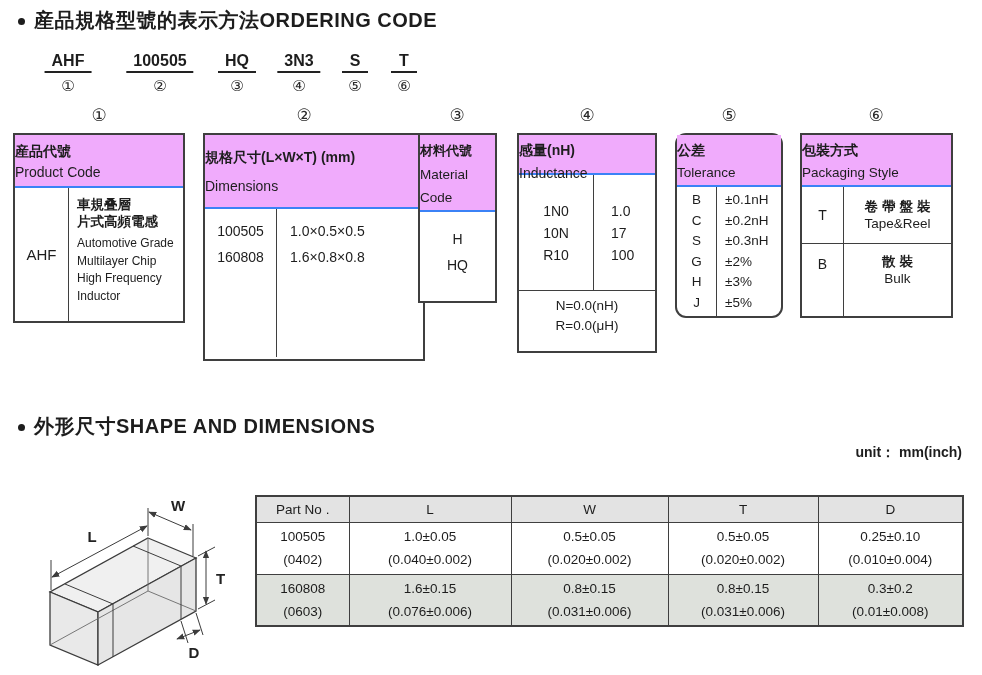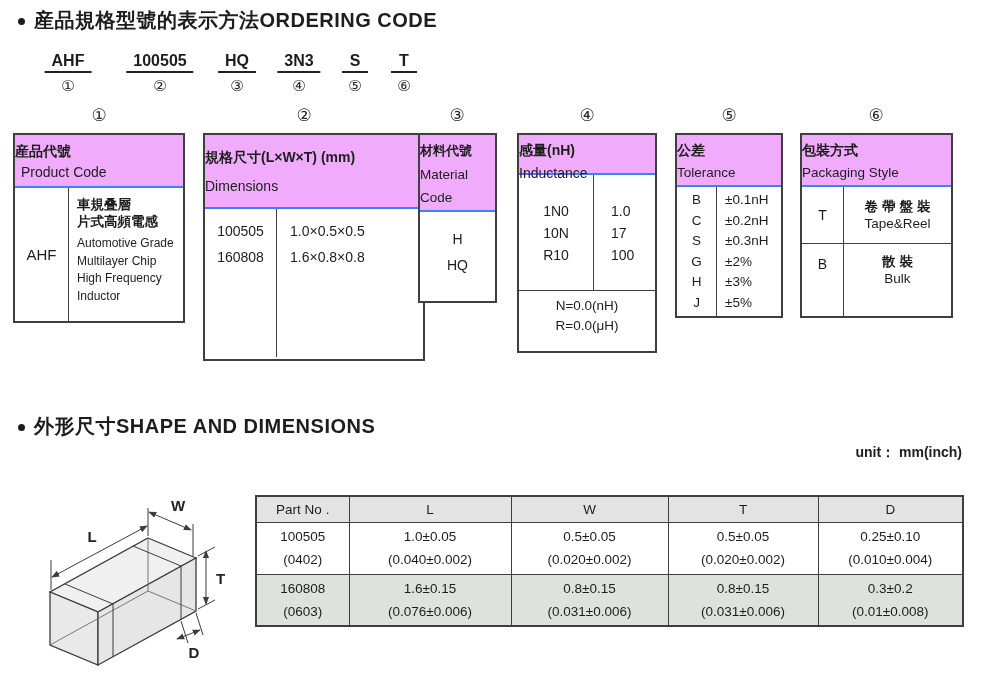--- a/index.html
+++ b/index.html
@@ -23,21 +23,21 @@
   .obox-head { background:#f0abfc; border-bottom:2px solid #3b82f6; text-align:left; }
   .hzh { font-size:14px; font-weight:bold; }
   .hen { font-size:14px; }
   .flexrow { display:flex; }
   .vline { border-right:1.5px solid #3f3f3f; }
   .center { display:flex; align-items:center; justify-content:center; }
 
   
   .b1-head { height:53px; padding-top:5px; }
   .b1-head .hzh { line-height:22px; }
-  .b1-head .hen { line-height:21px;margin-left:6px; }
+  .b1-head .hen { line-height:21px; }
   .b1-body { height:133px; }
   .b1-code { width:54px; font-size:15px; }
   .b1-desc { flex:1; padding:8px 4px 0 8px; }
   .b1-zh { font-size:13.5px; font-weight:bold; line-height:17px; }
   .b1-en { font-size:12px; line-height:17.5px; margin-top:5px; }
 
   
   .b2-head { height:74px; padding-top:11px; }
   .b2-head .hzh { line-height:22px; font-size:14px; }
   .b2-head .hen { line-height:22px; margin-top:7px; }
@@ -207,21 +207,21 @@
         <div class="b4-line">17</div>
         <div class="b4-line">100</div>
       </div>
     </div>
     <div class="b4-notes">
       <div class="b4-note">N=0.0(nH)</div>
       <div class="b4-note">R=0.0(μH)</div>
     </div>
   </div>
 
-  <div class="obox" style="left:675px; top:133px; width:108px; height:185px;">
+  <div class="obox" style="left:675px; top:133px; width:108px; height:185px;border-radius:11px;">
     <div class="obox-head b5-head">
       <div class="hzh">公差</div>
       <div class="hen">Tolerance</div>
     </div>
     <div class="flexrow b5-body">
       <div class="b5-c1 vline">
         <div class="b5-line">B</div>
         <div class="b5-line">C</div>
         <div class="b5-line">S</div>
         <div class="b5-line">G</div>

